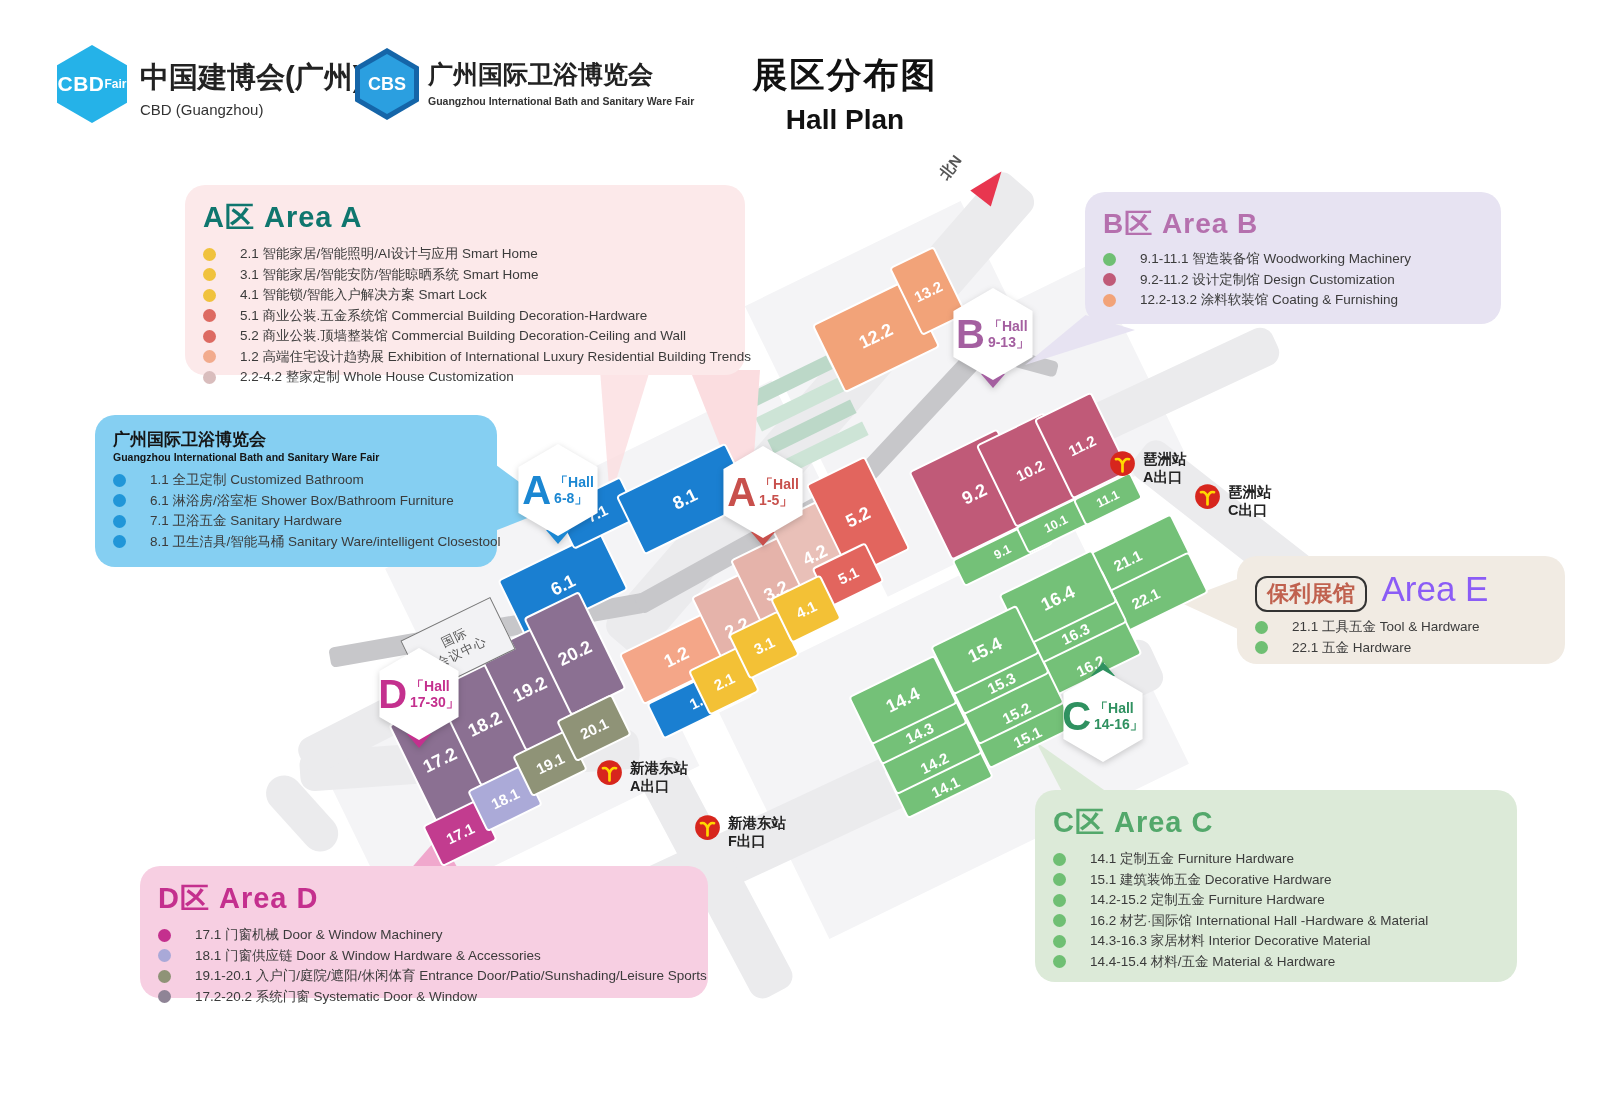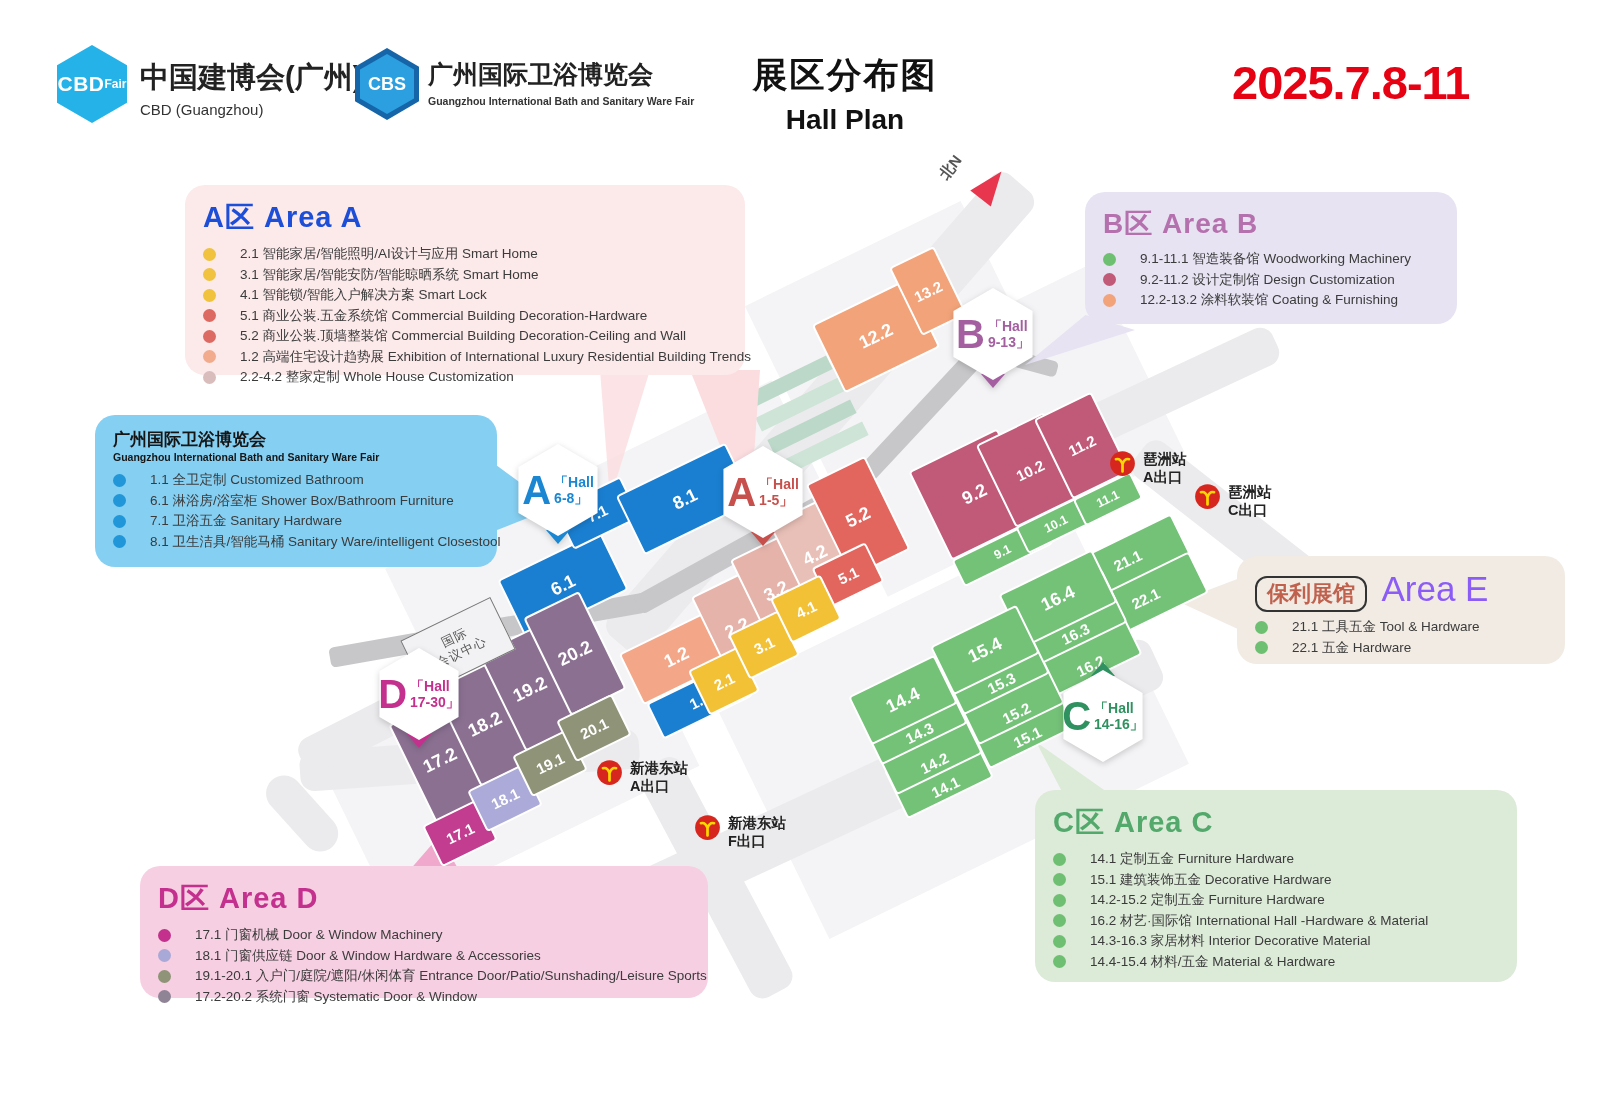--- a/index.html
+++ b/index.html
@@ -93,21 +93,20 @@
     <span class="abbr">CBS</span>
   </div>
   <div class="cbs-text">
     <div class="org-cn">广州国际卫浴博览会</div>
     <div class="org-en">Guangzhou International Bath and Sanitary Ware Fair</div>
   </div>
   <div class="page-title">
     <div class="cn">展区分布图</div>
     <div class="en">Hall Plan</div>
   </div>
-  <div class="date">2025.7.8-11</div>
 
   <div class="plaza rot" style="left:405px;top:465px;width:430px;height:190px"></div>
   <div class="plaza rot" style="left:825px;top:325px;width:330px;height:210px"></div>
   <div class="plaza rot" style="left:750px;top:595px;width:400px;height:270px"></div>
   <div class="plaza rot" style="left:335px;top:660px;width:340px;height:190px"></div>
   <div class="plaza rot" style="left:770px;top:245px;width:240px;height:170px"></div>
 
   <div class="road" style="left:620px;top:618px;width:610px;height:52px;transform:rotate(-49deg)"></div>
   <div class="road" style="left:540px;top:920px;width:680px;height:54px;transform:rotate(-25deg)"></div>
   <div class="road" style="left:1085px;top:410px;width:210px;height:40px;transform:rotate(-25deg)"></div>
@@ -349,21 +348,21 @@
         <circle cx="12" cy="12" r="11" fill="#d7261d"></circle>
         <path d="M12 12.5 V19 M12 12.5 C10.5 8.5 8.5 7.5 6.2 8.2 M12 12.5 C13.5 8.5 15.5 7.5 17.8 8.2" stroke="#ffd800" stroke-width="2.4" fill="none" stroke-linecap="round"></path>
       </svg>
     <div class="txt">
         <div>新港东站</div>
         <div>F出口</div>
       </div>
   </div>
 
   <div class="legend" style="left:185px;top:185px;width:560px;height:190px;background:#fce9ea">
-    <div class="leg-title" style="color:#1d4ed8">
+    <div class="leg-title" style="color:#0f766e">
       <span>A区</span>
       <span>Area A</span>
     </div>
     <div class="leg-item">
         <span class="dot" style="background:#f0c23d"></span>
         <span class="txt">2.1 智能家居/智能照明/AI设计与应用 Smart Home</span>
       </div>
     <div class="leg-item">
         <span class="dot" style="background:#f0c23d"></span>
         <span class="txt">3.1 智能家居/智能安防/智能晾晒系统 Smart Home</span>
@@ -404,21 +403,21 @@
     <div class="leg-item">
         <span class="dot" style="background:#2196d8"></span>
         <span class="txt">7.1 卫浴五金 Sanitary Hardware</span>
       </div>
     <div class="leg-item">
         <span class="dot" style="background:#2196d8"></span>
         <span class="txt">8.1 卫生洁具/智能马桶 Sanitary Ware/intelligent Closestool</span>
       </div>
   </div>
 
-  <div class="legend" style="left:1085px;top:192px;width:372px;height:132px;background:#e7e3f2">
+  <div class="legend" style="left:1085px;top:192px;width:416px;height:132px;background:#e7e3f2">
     <div class="leg-title" style="color:#b570ae;font-size:28px">
       <span>B区</span>
       <span>Area B</span>
     </div>
     <div class="leg-item">
         <span class="dot" style="background:#6fbf73"></span>
         <span class="txt">9.1-11.1 智造装备馆 Woodworking Machinery</span>
       </div>
     <div class="leg-item">
         <span class="dot" style="background:#c05a78"></span>

